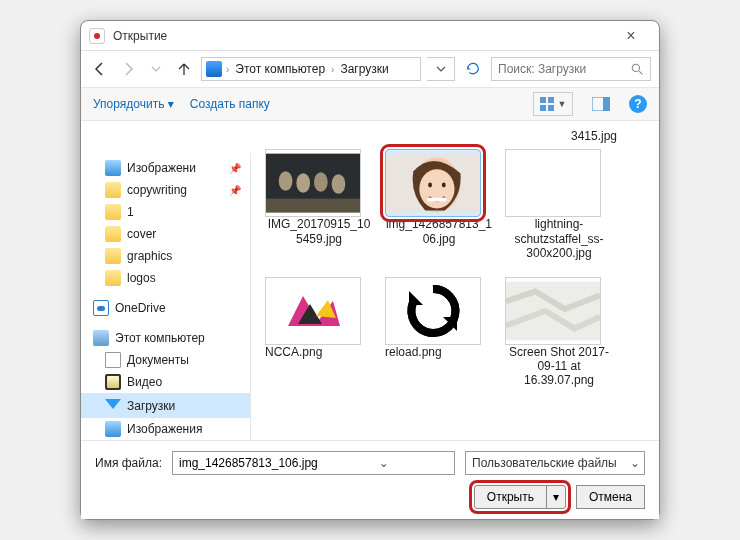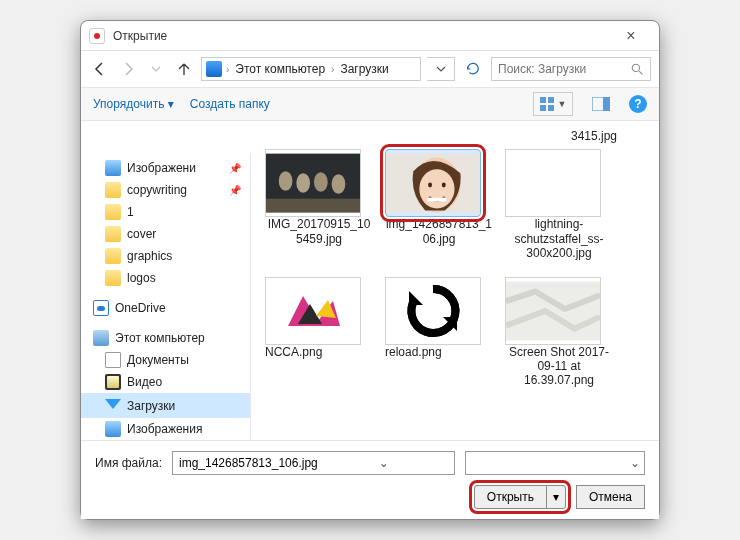--- a/index.html
+++ b/index.html
@@ -275,20 +275,21 @@
   </div>
 
   <div class="footer">
     <div class="frow">
       <span class="flabel">Имя файла:</span>
       <div class="fname-field">
         <span>img_1426857813_106.jpg</span>
         <span class="dd">⌄</span>
       </div>
       <div class="filter">
+        <span>Пользовательские файлы</span>
         <span class="dd">⌄</span>
       </div>
     </div>
     <div class="frow">
       <div class="btn split hl">
         <div class="bl">Открыть</div>
         <div class="br">▾</div>
       </div>
       <div class="btn">Отмена</div>
     </div>

